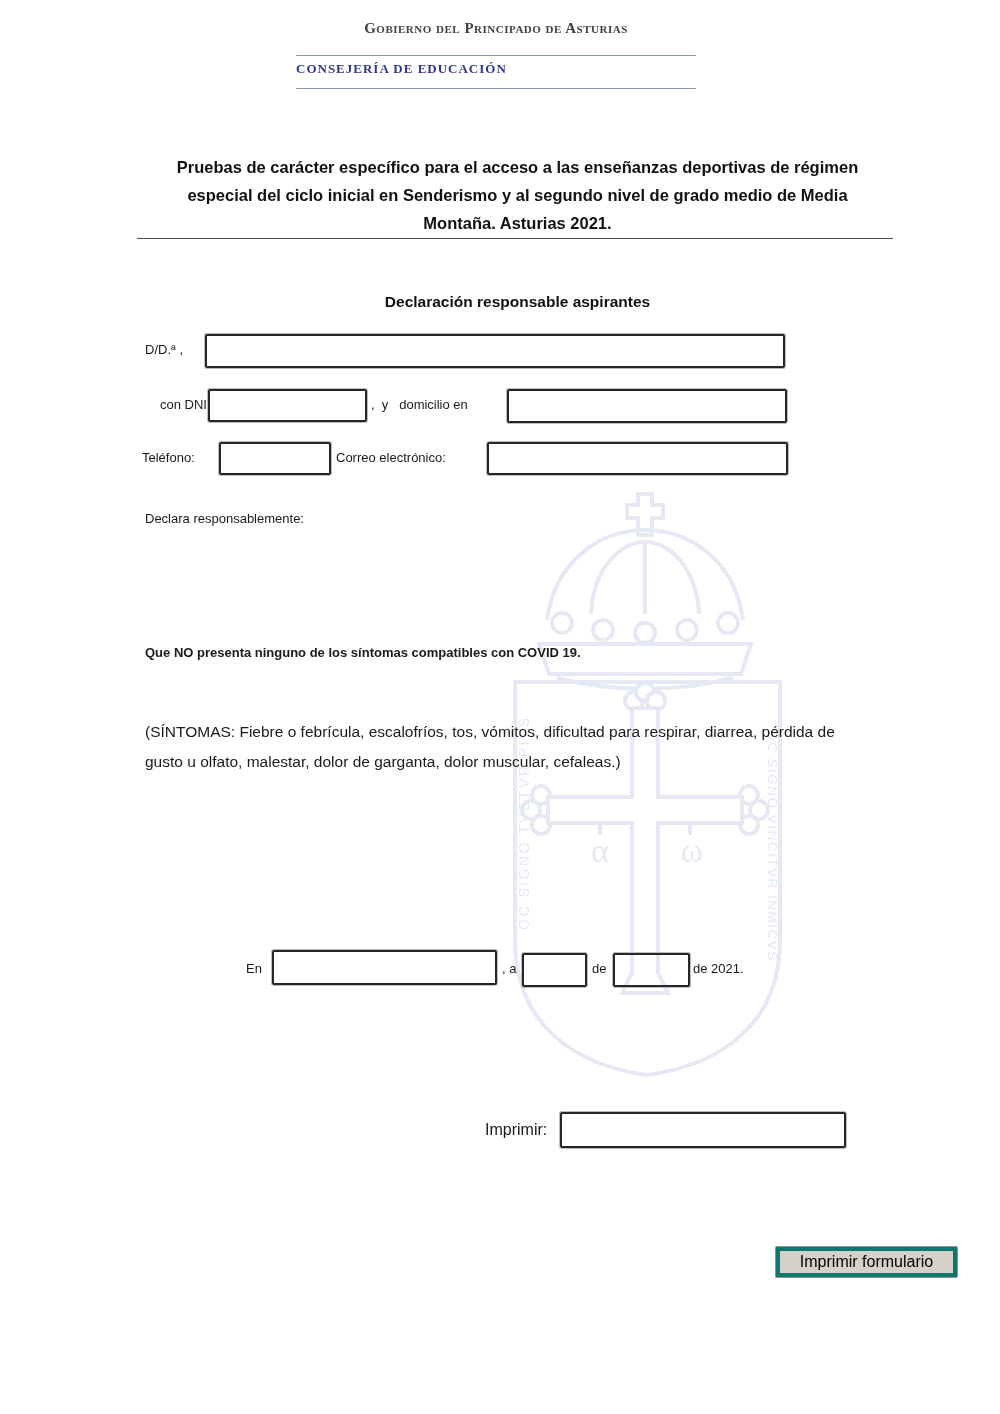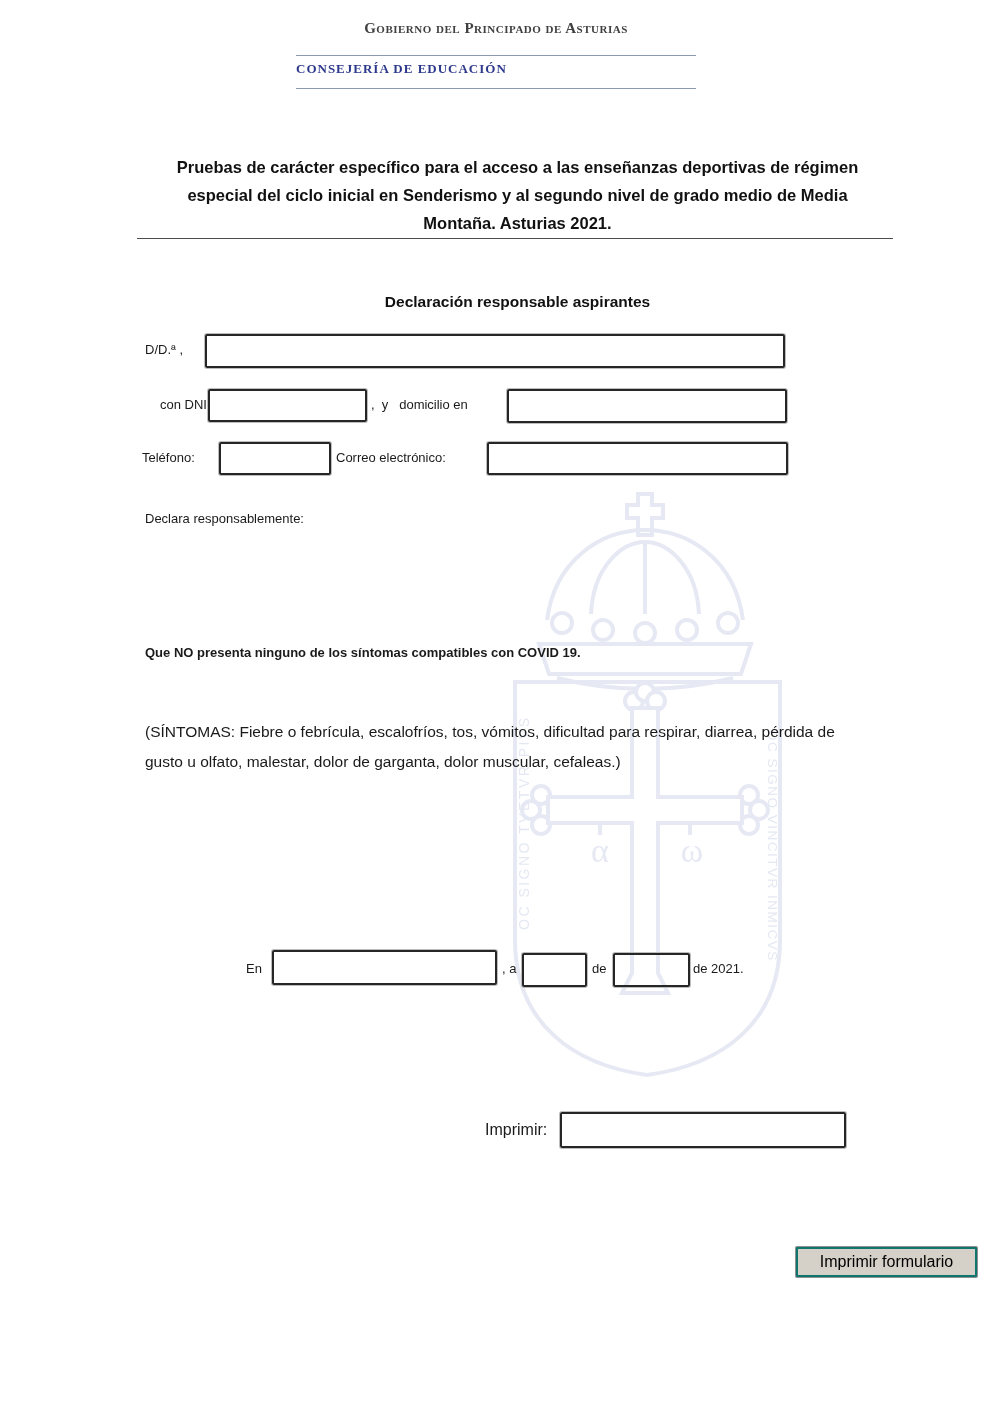--- a/index.html
+++ b/index.html
@@ -40,22 +40,22 @@
   .para  { position:absolute; font-size:15.5px; line-height:30px; white-space:pre-line; color:#1a1a1a; }
 
   .field {
     position:absolute; background:transparent;
     border:2px solid #262626; box-shadow:0 0 0 1px #bdbdbd; border-radius:2px;
     font:15px "Liberation Sans", sans-serif; padding:0 6px; box-sizing:border-box;
     color:#1a1a1a; outline:none;
   }
 
   .print-btn {
-    position:absolute; left:796px; top:1247px; width:181px; height:30px;
-    background:#d5d1c8; border:2px solid #0f766e; box-shadow:0 0 0 1px #8f8f8f;
+    position:absolute; left:776px; top:1247px; width:181px; height:30px;
+    background:#d5d1c8; border:4px solid #0f766e; box-shadow:0 0 0 1px #8f8f8f;
     font:16px "Liberation Sans", sans-serif; color:#000; border-radius:1px;
     display:flex; align-items:center; justify-content:center; cursor:pointer;
   }
 
   .watermark { position:absolute; left:505px; top:490px; pointer-events:none; }
 </style>
 </head>
 <body>
 
 <div class="page">

